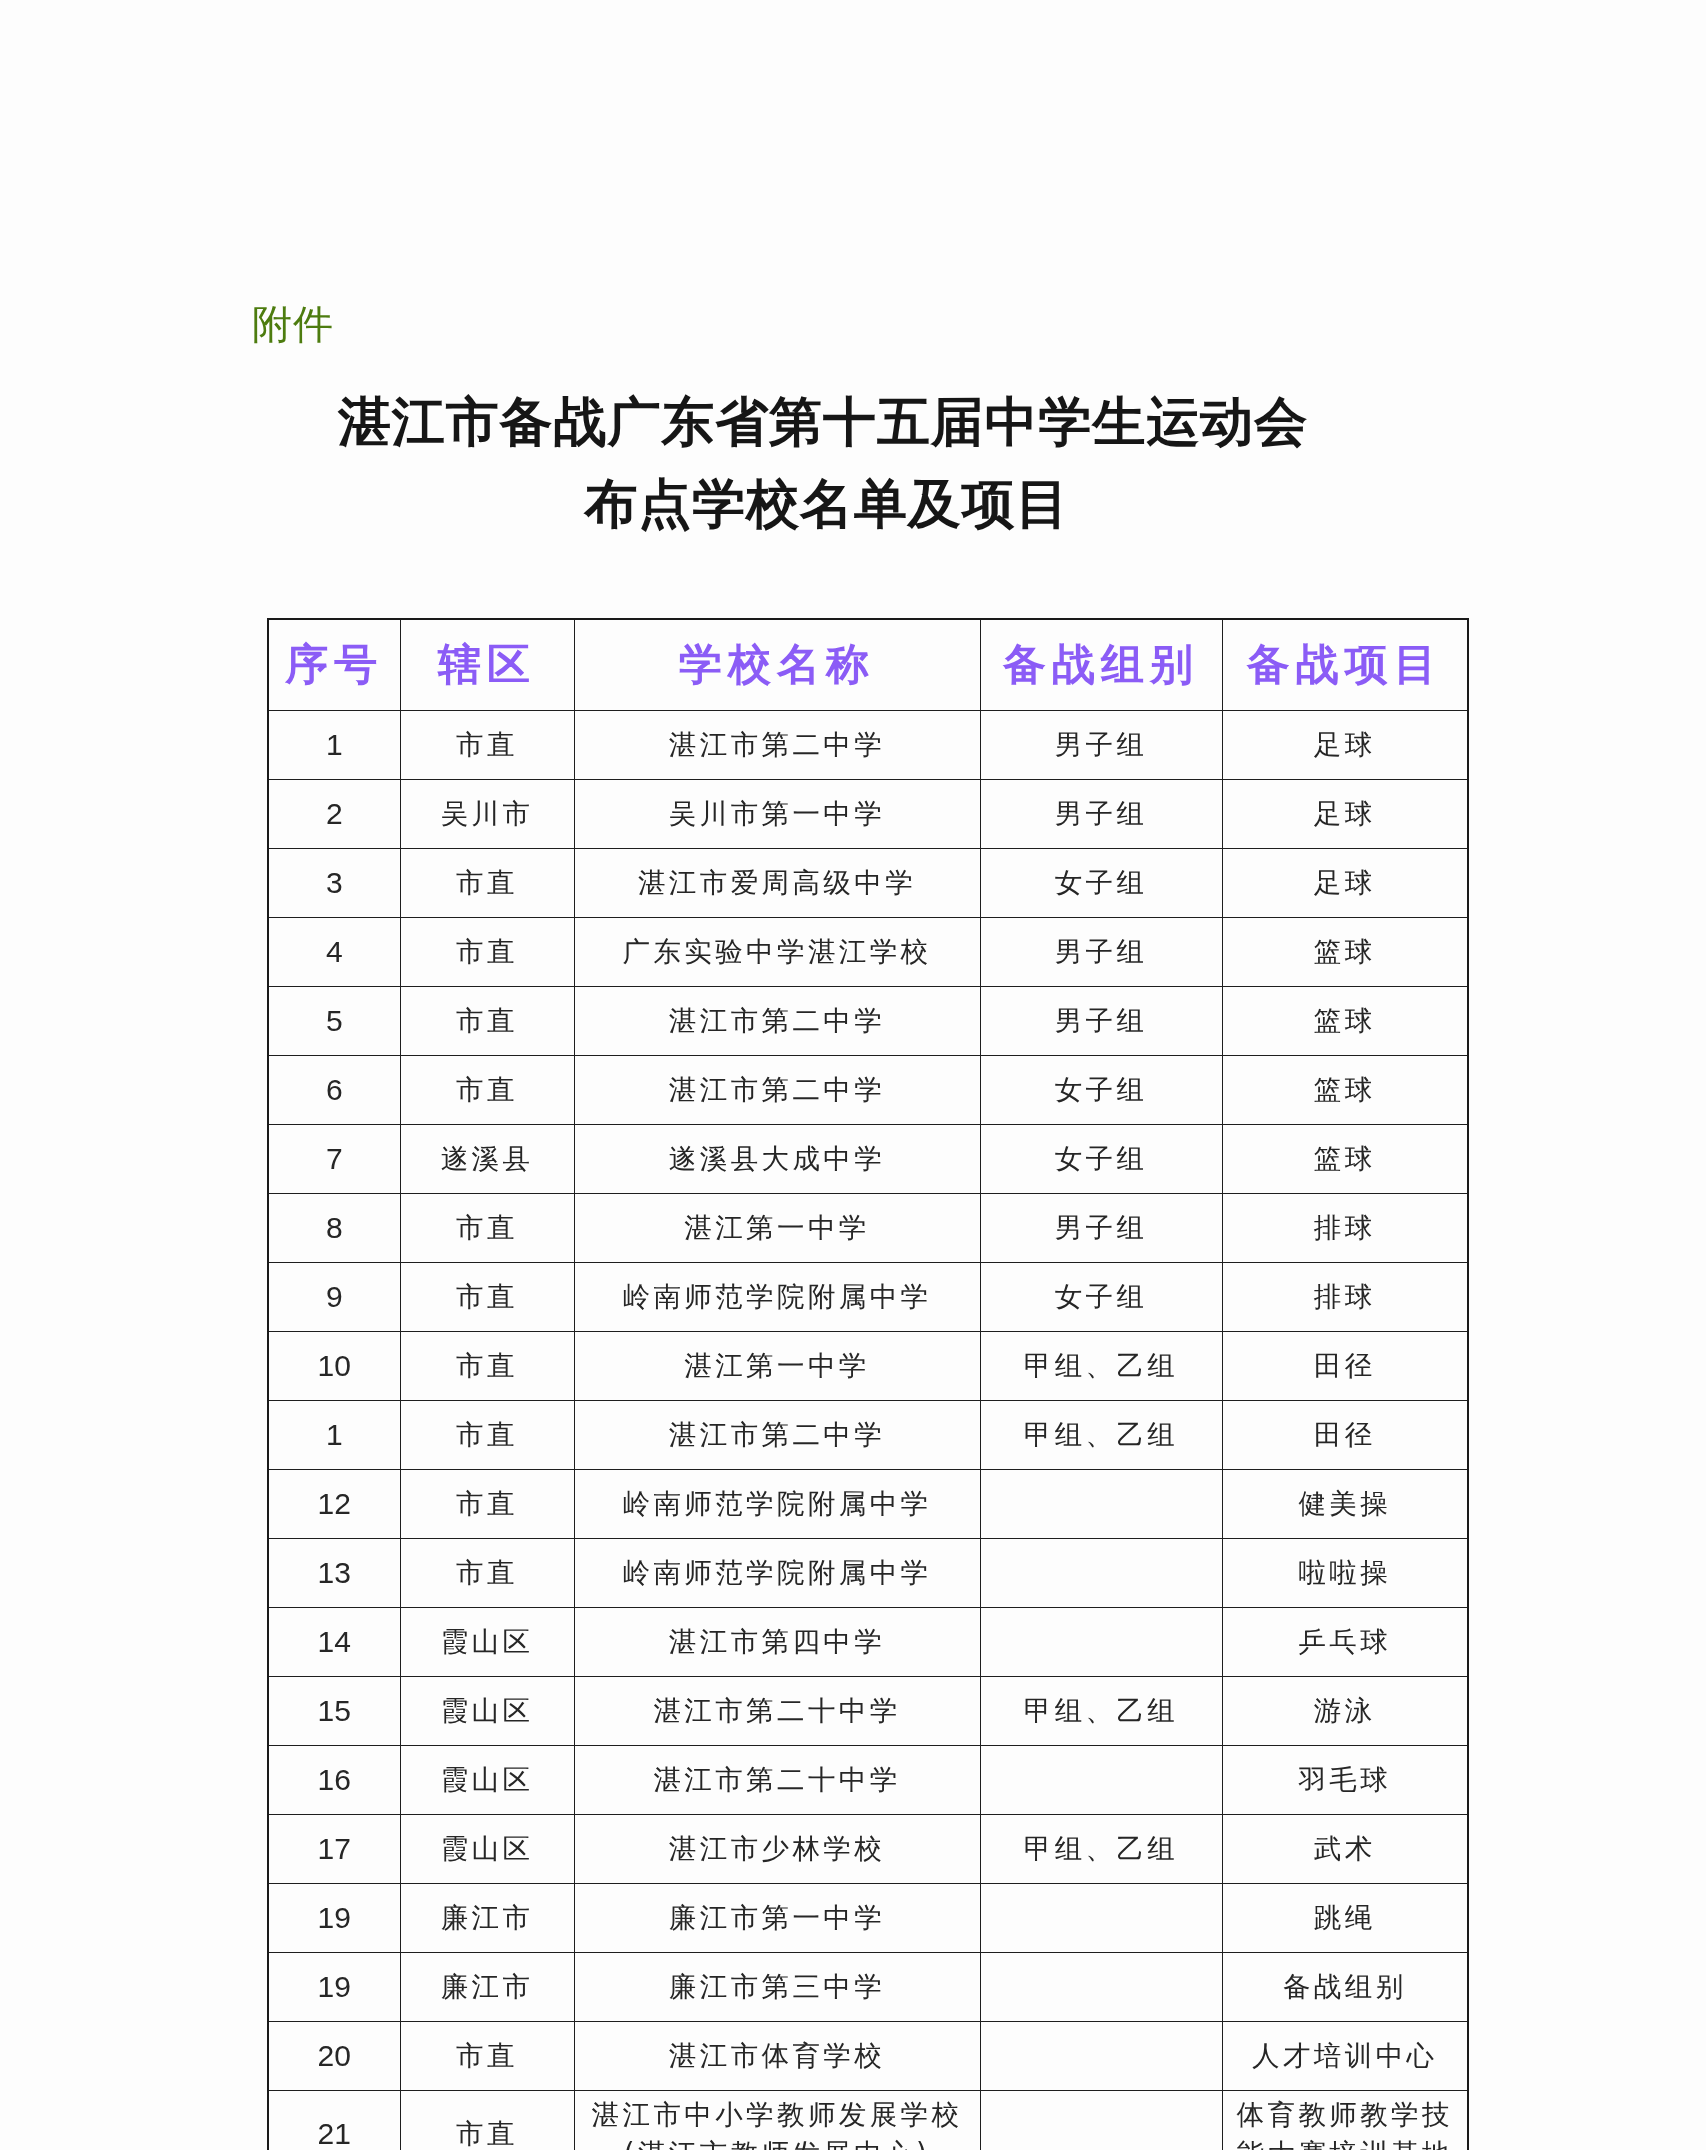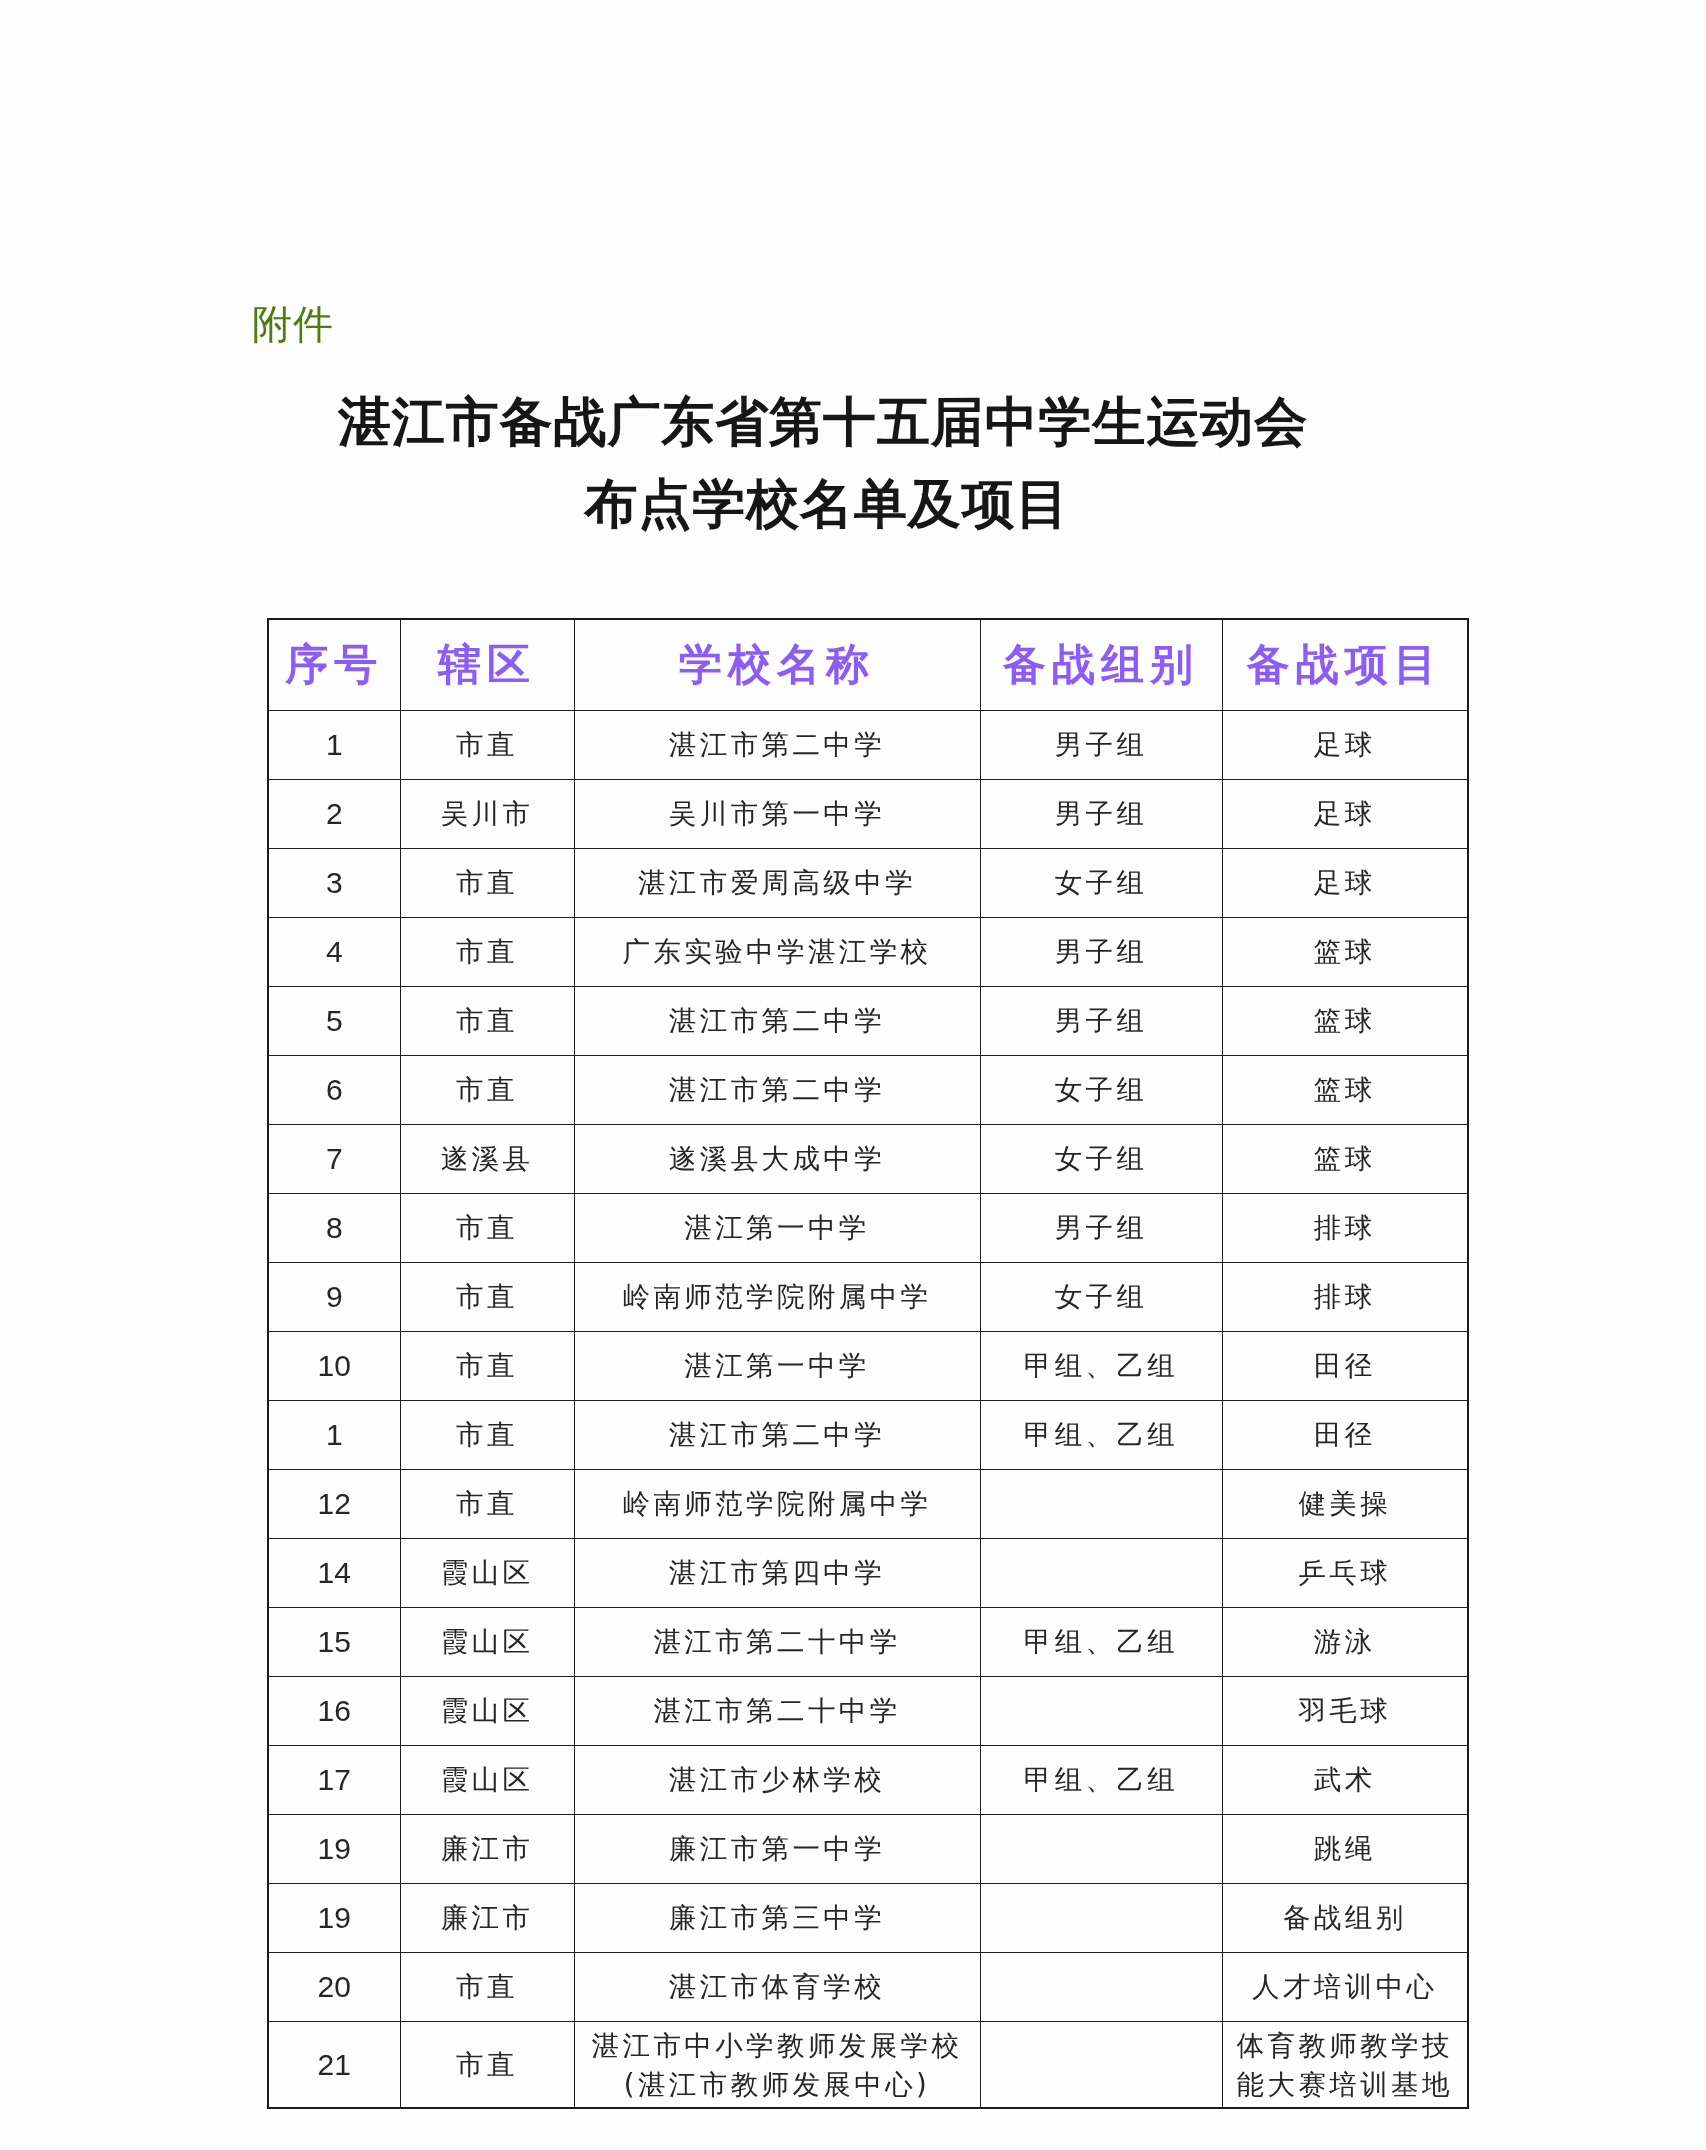--- a/index.html
+++ b/index.html
@@ -197,20 +197,27 @@
           <td>湛江市第二中学</td>
           <td>甲组、乙组</td>
           <td>田径</td>
         </tr>
       <tr>
           <td class="num">12</td>
           <td>市直</td>
           <td>岭南师范学院附属中学</td>
           <td></td>
           <td>健美操</td>
+        </tr>
+      <tr>
+          <td class="num">13</td>
+          <td>市直</td>
+          <td>岭南师范学院附属中学</td>
+          <td></td>
+          <td>啦啦操</td>
         </tr>
       <tr>
           <td class="num">14</td>
           <td>霞山区</td>
           <td>湛江市第四中学</td>
           <td></td>
           <td>乒乓球</td>
         </tr>
       <tr>
           <td class="num">15</td>

